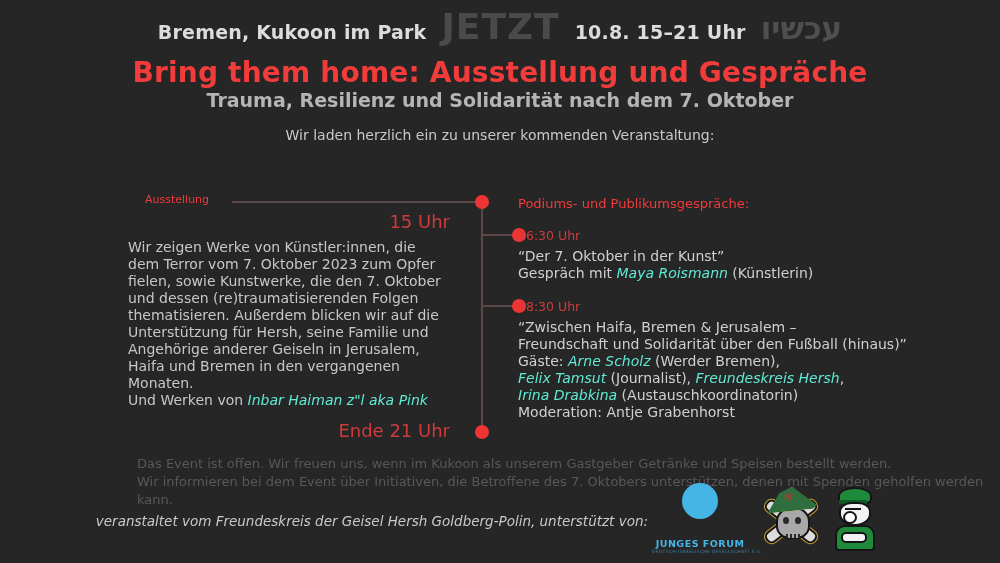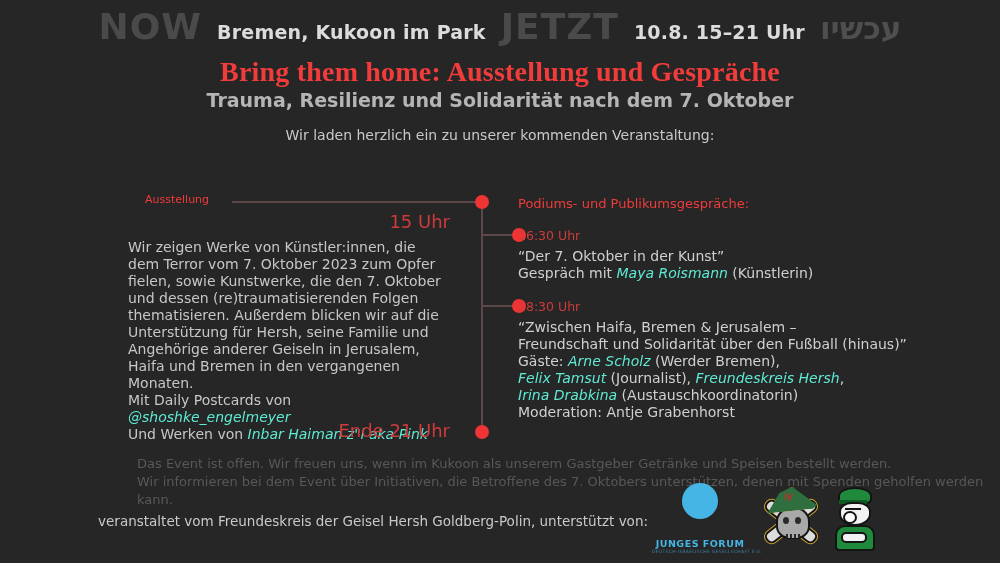--- a/index.html
+++ b/index.html
@@ -18,21 +18,21 @@
     display:flex;justify-content:center;align-items:baseline;
     gap:15px;white-space:nowrap;
   }
   .big-gray{font-size:36px;font-weight:bold;color:#4a4a4a;letter-spacing:1px;}
   .hebrew{font-size:31px;font-weight:bold;color:#4f4f4f;}
   .head-white{font-size:19px;font-weight:bold;color:#dcdcdc;letter-spacing:.2px;}
 
   
   .main-title{
     position:absolute;top:56px;left:0;right:0;text-align:center;
-    font-size:28px;font-weight:bold;color:#f23b3b;letter-spacing:.2px;font-family:Liberation Serif, serif;
+    font-size:28px;font-weight:bold;color:#f23b3b;letter-spacing:.2px;
   }
   .sub-title{
     position:absolute;top:89px;left:0;right:0;text-align:center;
     font-size:19px;font-weight:bold;color:#b5b5b5;
   }
   .intro{
     position:absolute;top:126px;left:50%;transform:translateX(-50%);
     width:740px;text-align:center;
     font-size:14px;line-height:18.5px;color:#c9c9c9;
   }
@@ -65,21 +65,21 @@
   .session .time{font-size:12.5px;color:#cf3b3b;margin-bottom:5px;}
   .session .line{font-size:14px;line-height:17px;color:#d0d0d0;}
 
   
   .footer-note{
     position:absolute;left:137px;top:455px;
     font-size:13px;line-height:18px;color:#585858;
   }
   .organizer{
     position:absolute;left:0;top:513px;width:648px;text-align:right;
-    font-size:13.5px;color:#c9c9c9;
+    font-size:13.5px;color:#c9c9c9;font-style:italic;
   }
 
   
   .logos{
     position:absolute;left:652px;top:483px;
     display:flex;align-items:flex-start;gap:16px;
   }
   .jf-logo{width:96px;text-align:center;}
   .jf-circle{width:36px;height:36px;border-radius:50%;background:#45b5e5;margin:0 auto;display:block;}
   .jf-title{font-size:9.5px;font-weight:bold;color:#45b5e5;letter-spacing:.5px;margin-top:19px;white-space:nowrap;}
@@ -101,21 +101,20 @@
   .fan-face{position:absolute;left:5px;top:17px;width:28px;height:20px;background:#f2f2f2;border:2px solid #141414;border-radius:40% 40% 50% 50%;}
   .fan-face::before{content:"";position:absolute;left:4px;top:4px;width:16px;height:2px;background:#141414;}
   .fan-face::after{content:"";position:absolute;left:2px;top:7px;width:10px;height:9px;background:#fff;border:2px solid #141414;border-radius:50%;}
   .fan-body{position:absolute;left:1px;top:40px;width:36px;height:22px;background:#1f8a3b;border:2px solid #141414;border-radius:10px 10px 4px 4px;}
   .fan-body::after{content:"";position:absolute;left:4px;top:5px;width:22px;height:7px;background:#f2f2f2;border:2px solid #141414;border-radius:5px;}
 </style>
 </head>
 <body>
 
 <div class="header-row">
-  <span class="big-gray">NOW</span>
   <span class="head-white">Bremen, Kukoon im Park</span>
   <span class="big-gray">JETZT</span>
   <span class="head-white">10.8. 15–21 Uhr</span>
   <span class="hebrew">עכשיו</span>
 </div>
 
 <div class="main-title">Bring them home: Ausstellung und Gespräche</div>
 <div class="sub-title">Trauma, Resilienz und Solidarität nach dem 7. Oktober</div>
 
 <div class="intro">
@@ -129,21 +128,20 @@
 <div class="dot" style="left:475px;top:195px;"></div>
 <div class="dot" style="left:512px;top:228px;"></div>
 <div class="dot" style="left:512px;top:299px;"></div>
 <div class="dot" style="left:475px;top:425px;"></div>
 
 <div class="exh-heading">Ausstellung</div>
 <div class="exh-timelabel" style="top:211px;">15 Uhr</div>
 
 <div class="exh-para">
   <div>Wir zeigen Werke von Künstler:innen, die dem Terror vom 7. Oktober 2023 zum Opfer fielen, sowie Kunstwerke, die den 7. Oktober und dessen (re)traumatisierenden Folgen thematisieren. Außerdem blicken wir auf die Unterstützung für Hersh, seine Familie und Angehörige anderer Geiseln in Jerusalem, Haifa und Bremen in den vergangenen Monaten.</div>
-  <div><span>Mit Daily Postcards von </span><span class="red-name">@shoshke_engelmeyer</span></div>
   <div><span>Und Werken von </span><span class="red-name">Inbar Haiman z"l aka Pink</span></div>
 </div>
 
 <div class="exh-timelabel" style="top:420px;">Ende 21 Uhr</div>
 
 <div class="talks-heading">Podiums- und Publikumsgespräche:</div>
 
 <div class="session" style="top:228px;">
   <div class="time">16:30 Uhr</div>
   <div class="line">“Der 7. Oktober in der Kunst”</div>

